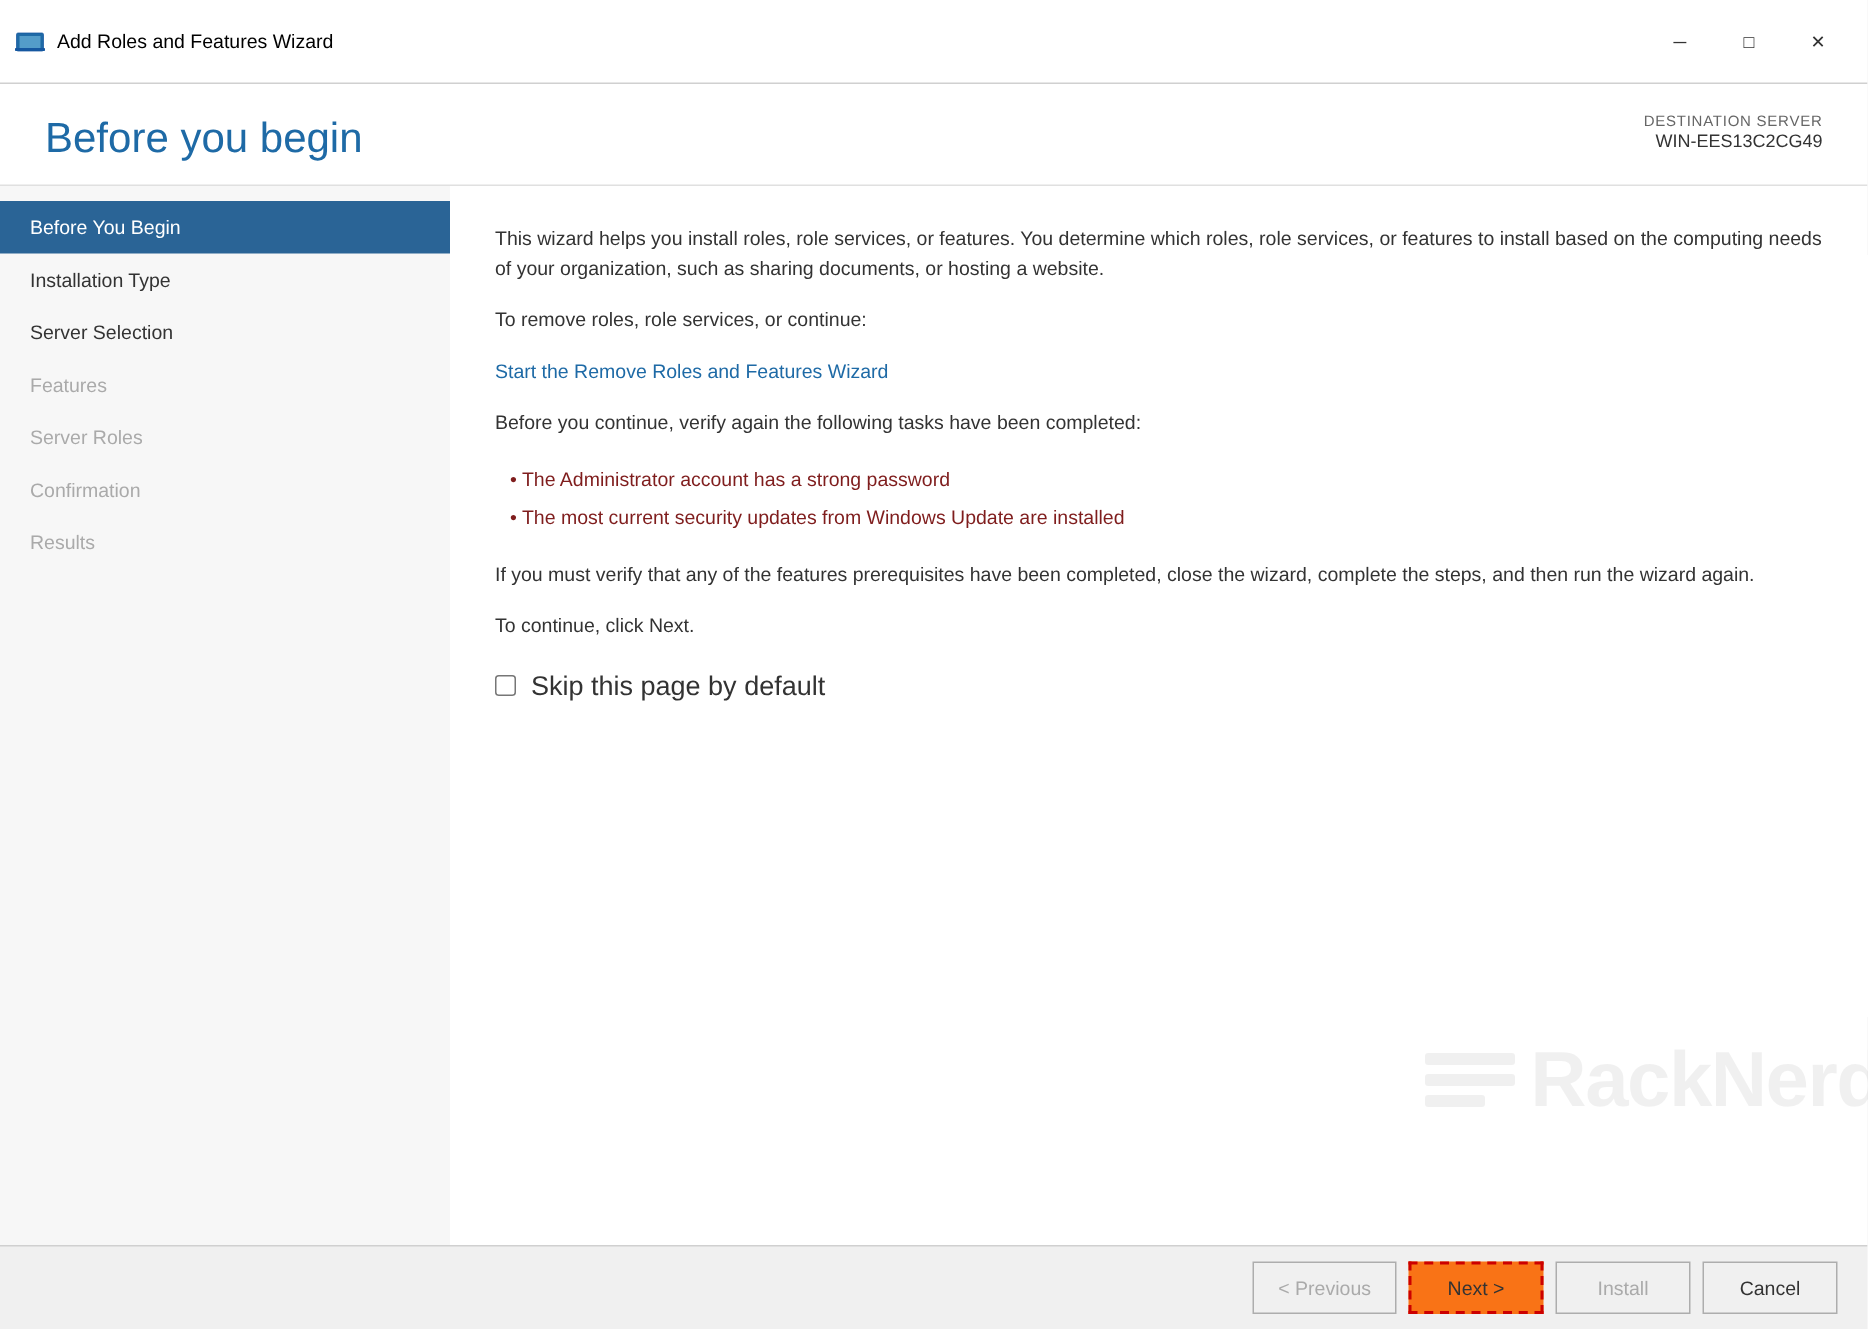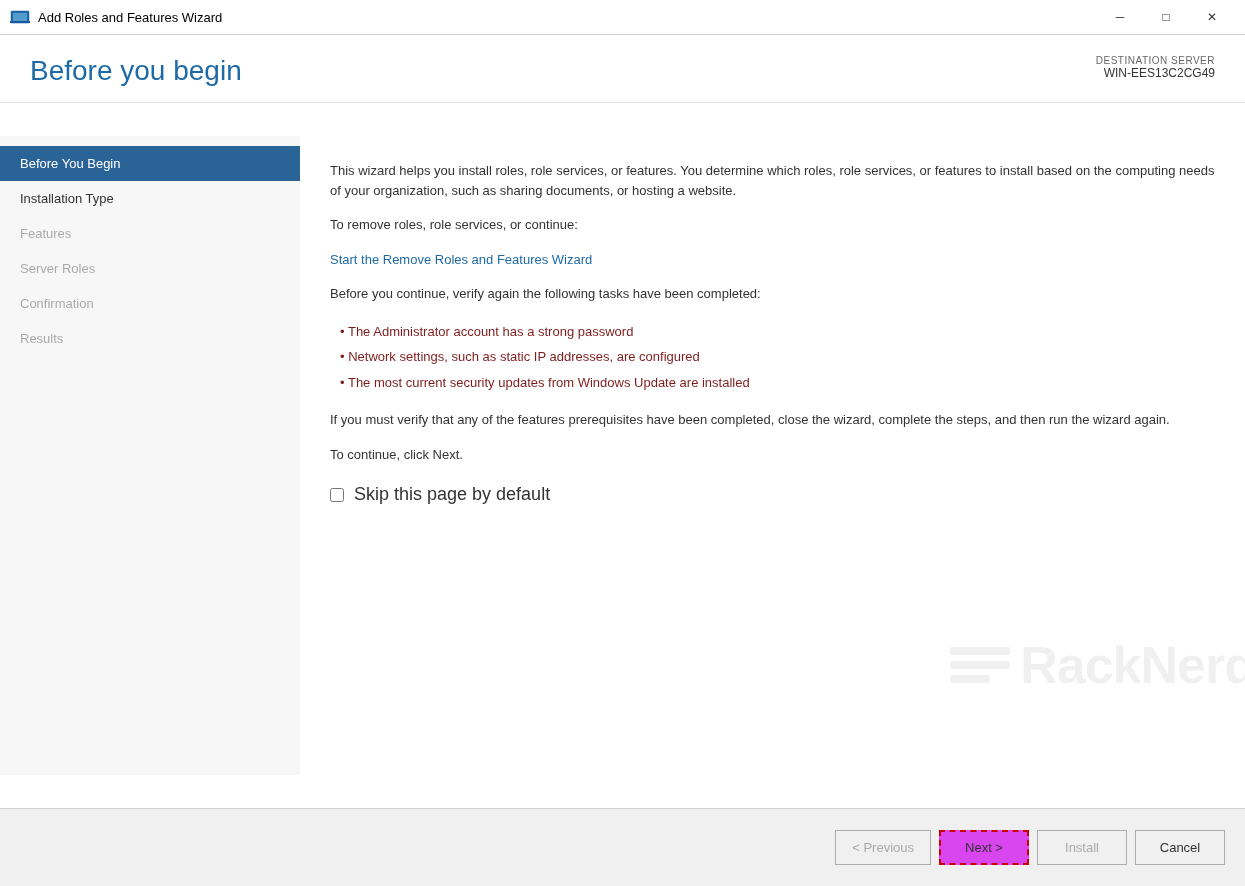--- a/index.html
+++ b/index.html
@@ -11,21 +11,21 @@
       height: 886px;
       overflow: hidden;
       display: flex;
       flex-direction: column;
     }
 
     
     .title-bar {
       background: #ffffff;
       border-bottom: 1px solid #d0d0d0;
-      height: 35px;
+      height: 56px;
       display: flex;
       align-items: center;
       padding: 0 10px;
       flex-shrink: 0;
     }
     .title-bar-icon {
       width: 20px;
       height: 20px;
       margin-right: 8px;
       flex-shrink: 0;
@@ -52,21 +52,20 @@
       justify-content: center;
       color: #333;
     }
 
     
     .window-body {
       flex: 1;
       display: flex;
       flex-direction: column;
       background: #ffffff;
-      gap: 33px;
     }
 
     
     .header-area {
       background: #ffffff;
       padding: 20px 30px 15px 30px;
       display: flex;
       align-items: flex-start;
       justify-content: space-between;
       border-bottom: 1px solid #e0e0e0;
@@ -195,21 +194,21 @@
     }
     .checkbox-label {
       font-size: 18px;
       color: #333;
     }
 
     
     .footer {
       background: #f0f0f0;
       border-top: 1px solid #d0d0d0;
-      height: 78px;
+      height: 56px;
       display: flex;
       align-items: center;
       justify-content: flex-end;
       padding: 0 20px;
       gap: 8px;
       flex-shrink: 0;
     }
     .footer-btn {
       height: 35px;
       min-width: 90px;
@@ -219,21 +218,21 @@
       cursor: pointer;
       font-size: 13px;
       color: #333;
     }
     .footer-btn:disabled {
       color: #aaa;
       cursor: default;
     }
     .footer-btn.next-btn {
       border: 2px dashed #cc0000;
-      background: #d946ef;
+      background: #f97316;
     }
   </style>
 </head>
 <body>
 
 <div class="title-bar">
   <div class="title-bar-icon">
     <svg width="20" height="20" viewBox="0 0 20 20">
       <rect x="1" y="4" width="18" height="12" rx="1" fill="#1e6aa6" stroke="#1557a0" stroke-width="0.5"></rect>
       <rect x="3" y="6" width="14" height="8" fill="#87ceeb" opacity="0.5"></rect>
@@ -257,37 +256,37 @@
       <span class="server-name">WIN-EES13C2CG49</span>
     </div>
   </div>
 
   <div class="content-area">
 
     <div class="sidebar">
 
     <div class="sidebar-item active">Before You Begin</div>
         <div class="sidebar-item normal">Installation Type</div>
+        <div class="sidebar-item normal">Server Selection</div>
         <div class="sidebar-item inactive">Features</div>
         <div class="sidebar-item inactive">Server Roles</div>
         <div class="sidebar-item inactive">Confirmation</div>
         <div class="sidebar-item inactive">Results</div>
       </div>
 
     <div class="main-content">
       <p>This wizard helps you install roles, role services, or features. You determine which roles, role services, or features to install based on the computing needs of your organization, such as sharing documents, or hosting a website.</p>
       <p>To remove roles, role services, or continue:</p>
       <p>
         <a class="link-blue">Start the Remove Roles and Features Wizard</a>
       </p>
       <p>Before you continue, verify again the following tasks have been completed:</p>
       <div class="bullet-list">
 
       <div class="bullet-item">The Administrator account has a strong password</div>
-          <div class="bullet-item">Network settings, such as static IP addresses, are configured</div>
           <div class="bullet-item">The most current security updates from Windows Update are installed</div>
         </div>
       <p>If you must verify that any of the features prerequisites have been completed, close the wizard, complete the steps, and then run the wizard again.</p>
       <p>To continue, click Next.</p>
 
       <div class="watermark">
         <div class="watermark-lines">
           <div class="watermark-line" style="width:60px;"></div>
           <div class="watermark-line" style="width:60px;"></div>
           <div class="watermark-line" style="width:40px;"></div>

